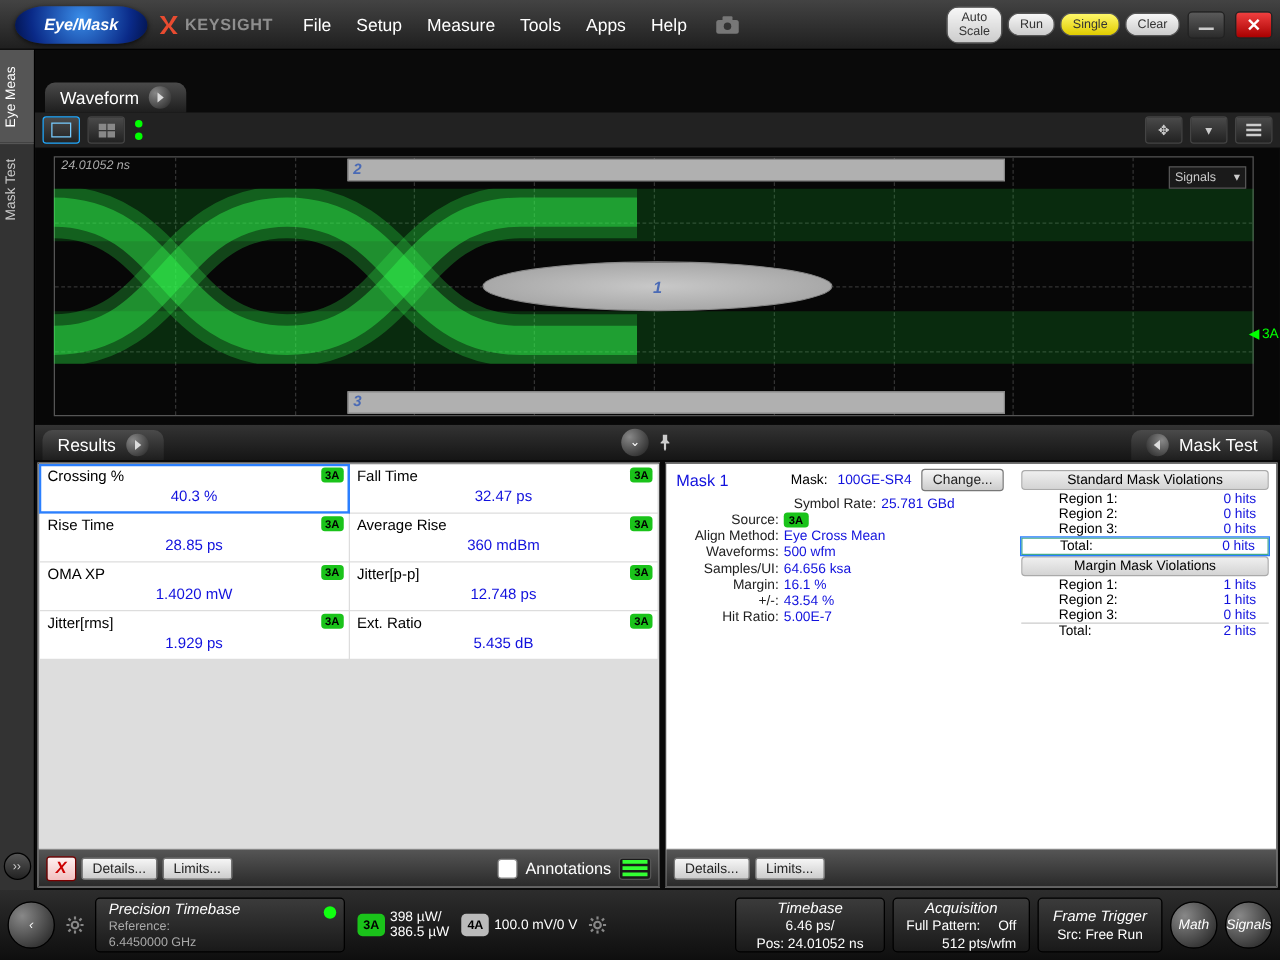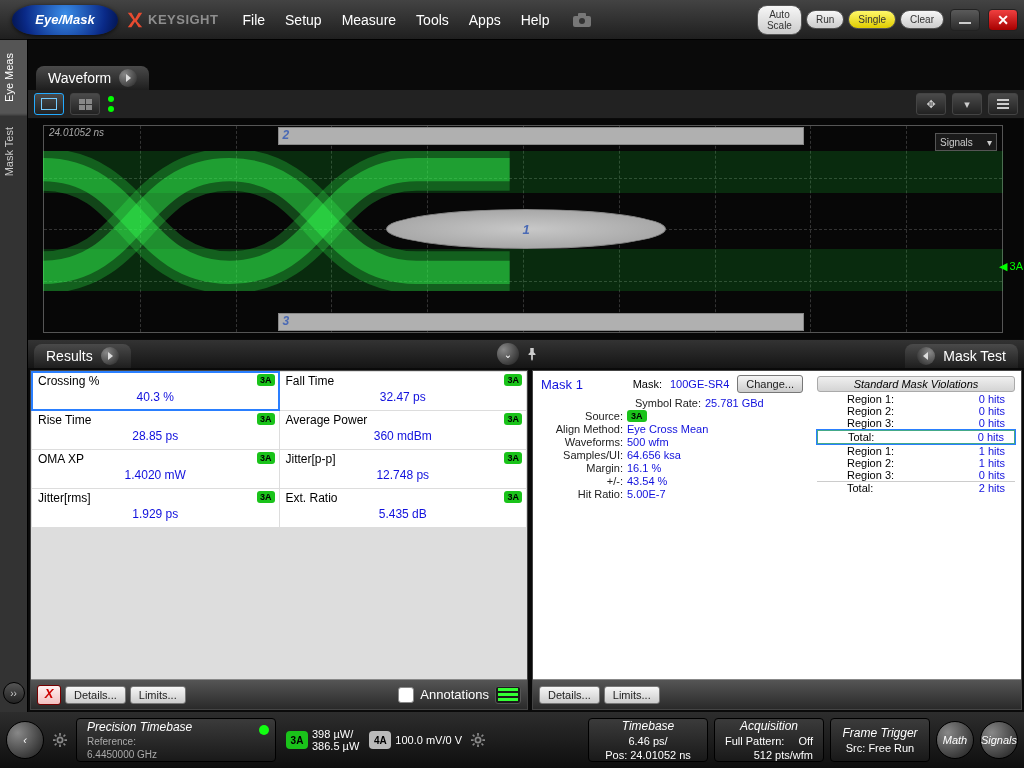--- a/index.html
+++ b/index.html
@@ -80,21 +80,21 @@
 .mask-panel{width:490px;display:flex;flex-direction:column;background:#fff;color:#000;border:1px solid #444;margin:2px}
 .mask-body{flex:1;display:flex;font-size:11px}
 .mask-left{flex:1;padding:4px 8px}
 .mask-right{width:210px;padding:4px 6px}
 .mask-header{display:flex;align-items:center;gap:8px;margin-bottom:4px}
 .mask-header .h1{color:#11d;font-size:13px;margin-right:auto}
 .kv{display:flex;margin:1px 0}
 .kv .k{width:86px;text-align:right;color:#222;padding-right:4px}
 .kv .v{color:#11d}
 .kv .badge{background:#1ac31a;color:#000;font-size:9px;font-weight:bold;border-radius:3px;padding:1px 4px}
-.viol-head{background:linear-gradient(#efefef,#d4d4d4);text-align:center;font-style:italic;border:1px solid #aaa;border-radius:3px;padding:1px 0;margin:1px 0}
+.viol-head{background:linear-gradient(#efefef,#d4d4d4);text-align:center;border:1px solid #aaa;border-radius:3px;padding:1px 0;margin:1px 0}
 .viol-row{display:flex;justify-content:space-between;padding:0 10px 0 30px}
 .viol-row .v{color:#11d}
 .viol-row.total{border:1px solid #4a8;outline:1px solid #2a7fff;margin:1px 0}
 
 .status{position:absolute;left:0;right:0;bottom:0;height:56px;background:linear-gradient(#2d2d2d,#0e0e0e);display:flex;align-items:center;padding:0 6px;gap:6px;color:#fff}
 .status .circle-btn{width:38px;height:38px;border-radius:50%;background:radial-gradient(circle at 30% 30%,#888,#1a1a1a);display:flex;align-items:center;justify-content:center;font-style:italic;font-size:11px;border:1px solid #000}
 .status-box{background:linear-gradient(#3b3b3b,#191919);border:1px solid #000;border-radius:4px;height:44px;padding:4px 10px;display:flex;flex-direction:column;justify-content:center;gap:2px;font-size:11px;position:relative}
 .status-box .title{font-style:italic;font-size:12px}
 .status-box .small{color:#aaa;font-size:10px}
 .sb-dot{position:absolute;right:6px;top:6px;width:10px;height:10px;border-radius:50%;background:#1f1}
@@ -259,21 +259,21 @@
       <div class="res-grid" id="resgrid">
           <div class="cell selected"><span class="lbl">Crossing %</span>
   <span class="badge">3A</span>
   <span class="val">40.3 %</span></div>
           <div class="cell"><span class="lbl">Fall Time</span>
   <span class="badge">3A</span>
   <span class="val">32.47 ps</span></div>
           <div class="cell"><span class="lbl">Rise Time</span>
   <span class="badge">3A</span>
   <span class="val">28.85 ps</span></div>
-          <div class="cell"><span class="lbl">Average Power</span>
+          <div class="cell"><span class="lbl">Average Rise</span>
   <span class="badge">3A</span>
   <span class="val">360 mdBm</span></div>
           <div class="cell"><span class="lbl">OMA XP</span>
   <span class="badge">3A</span>
   <span class="val">1.4020 mW</span></div>
           <div class="cell"><span class="lbl">Jitter[p-p]</span>
   <span class="badge">3A</span>
   <span class="val">12.748 ps</span></div>
           <div class="cell"><span class="lbl">Jitter[rms]</span>
   <span class="badge">3A</span>
@@ -351,20 +351,21 @@
               <span class="v">0 hits</span>
             </div>
           <div class="viol-row">
               <span>Region 3:</span>
               <span class="v">0 hits</span>
             </div>
           <div class="viol-row total">
               <span>Total:</span>
               <span class="v">0 hits</span>
             </div>
+          <div class="viol-head">Margin Mask Violations</div>
           <div class="viol-row">
               <span>Region 1:</span>
               <span class="v">1 hits</span>
             </div>
           <div class="viol-row">
               <span>Region 2:</span>
               <span class="v">1 hits</span>
             </div>
           <div class="viol-row">
               <span>Region 3:</span>

